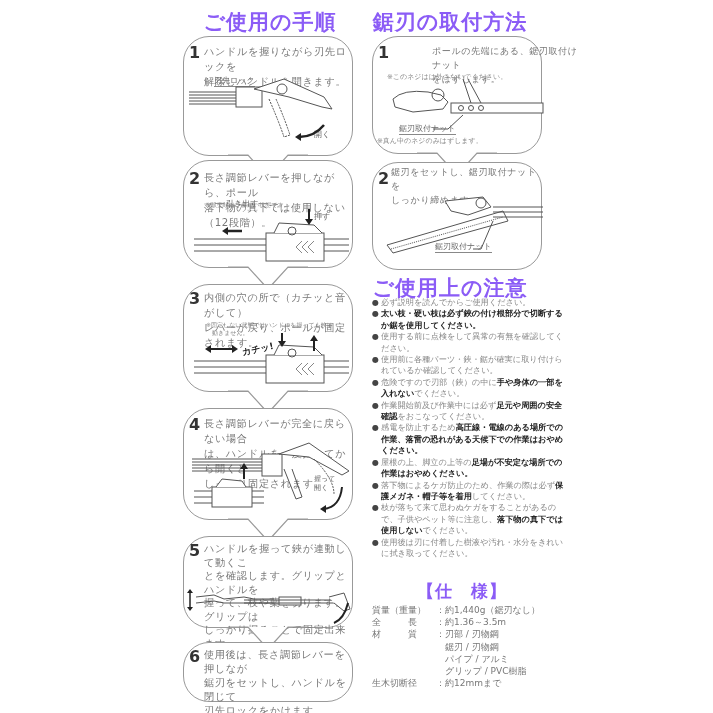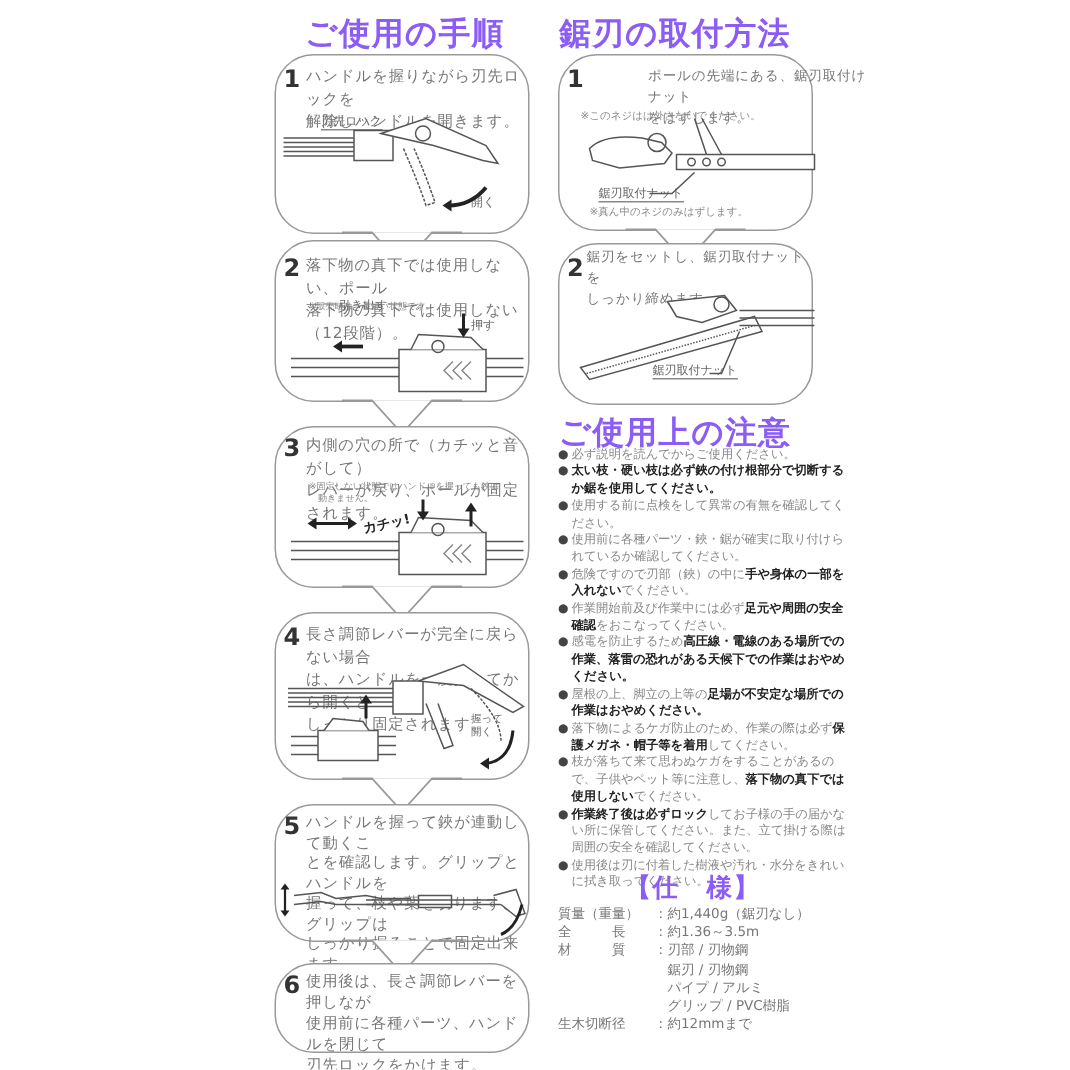--- a/index.html
+++ b/index.html
@@ -51,21 +51,21 @@
     <path d="M117 96 L111 100 L117 104 Z" fill="#222"></path>
   </svg>
   <svg class="notch-down" viewBox="0 0 80 24" preserveAspectRatio="none">
     <path d="M0 0 L20 0 L40 22 L60 0 L80 0" fill="#fff" stroke="#999" stroke-width="1.2"></path>
   </svg>
 </div>
 
 <div class="box" style="left:183px; top:160px; width:170px; height:108px;">
   <span class="step-num" style="left:5px; top:8px;">2</span>
   <div class="step-text" style="left:20px; top:9px; width:148px;">
-    <div>落下物の真下では使用しない、ポール</div>
+    <div>長さ調節レバーを押しながら、ポール</div>
     <div>落下物の真下では使用しない（12段階）。</div>
   </div>
   <span class="note" style="left:22px; top:40px;">※販売時は一番短い状態です。</span>
   <span class="lbl" style="left:42px; top:37px;text-align:center;">引き出す</span>
   <span class="lbl" style="left:130px; top:50px;">押す</span>
   <svg width="170" height="108" style="left:0;top:0;">
     <g stroke="#555" fill="none" stroke-width="1">
       <line x1="10" y1="78" x2="165" y2="78"></line>
         <line x1="10" y1="84" x2="165" y2="84"></line>
         <line x1="10" y1="90" x2="165" y2="90"></line>
@@ -188,36 +188,36 @@
   </svg>
   <svg class="notch-down" viewBox="0 0 80 24" preserveAspectRatio="none">
     <path d="M0 0 L20 0 L40 22 L60 0 L80 0" fill="#fff" stroke="#999" stroke-width="1.2"></path>
   </svg>
 </div>
 
 <div class="box" style="left:183px; top:642px; width:170px; height:60px;">
   <span class="step-num" style="left:5px; top:4px;">6</span>
   <div class="step-text" style="left:20px; top:5px; width:148px; line-height:14px;">
     <div>使用後は、長さ調節レバーを押しなが</div>
-    <div>使用前に各種パーツ、ハンドルを閉じて</div>
+    <div>鋸刃をセットし、ハンドルを閉じて</div>
     <div>刃先ロックをかけます。</div>
   </div>
 </div>
 
 <div class="h-title" style="left:360px; top:8px; width:180px;">鋸刃の取付方法</div>
 
 <div class="box" style="left:372px; top:36px; width:170px; height:118px;">
   <span class="step-num" style="left:5px; top:6px;">1</span>
   <div class="step-text" style="left:18px; top:7px; width:150px; font-size:9px; line-height:14px;margin-left:41px;">
     <div>ポールの先端にある、鋸刃取付けナット</div>
     <div>をはずします。</div>
   </div>
   <span class="note" style="left:14px; top:36px; font-size:7px;">※このネジはは外さないでください。</span>
   <span class="lbl" style="left:26px; top:86px; border-bottom:1px solid #888;">鋸刃取付ナット</span>
-  <span class="note" style="left:20px; top:100px; font-size:7px;">※真ん中のネジのみはずします。</span>
+  <span class="note" style="left:4px; top:100px; font-size:7px;">※真ん中のネジのみはずします。</span>
   <svg width="170" height="118" style="left:0;top:0;">
     <g stroke="#555" fill="none" stroke-width="1">
       <path d="M20 62 Q30 52 55 55 L68 58 L75 65 L70 72 L40 75 L22 70 Z" fill="#fff"></path>
       <circle cx="65" cy="58" r="6"></circle>
       <rect x="78" y="66" width="92" height="10" fill="#fff"></rect>
       <circle cx="88" cy="71" r="2.5"></circle>
         <circle cx="98" cy="71" r="2.5"></circle>
         <circle cx="108" cy="71" r="2.5"></circle>
       <path d="M60 92 L75 92 L90 78"></path>
       <path d="M90 42 L98 66 M95 42 L108 66"></path>
@@ -255,21 +255,20 @@
   <div class="item"><span>必ず説明を読んでからご使用ください。</span><b></b><span></span></div>
   <div class="item"><span></span><b>太い枝・硬い枝は必ず鋏の付け根部分で切断するか鋸を使用してください。</b><span></span></div>
   <div class="item"><span>使用する前に点検をして異常の有無を確認してください。</span><b></b><span></span></div>
   <div class="item"><span>使用前に各種パーツ・鋏・鋸が確実に取り付けられているか確認してください。</span><b></b><span></span></div>
   <div class="item"><span>危険ですので刃部（鋏）の中に</span><b>手や身体の一部を入れない</b><span>でください。</span></div>
   <div class="item"><span>作業開始前及び作業中には必ず</span><b>足元や周囲の安全確認</b><span>をおこなってください。</span></div>
   <div class="item"><span>感電を防止するため</span><b>高圧線・電線のある場所での作業、落雷の恐れがある天候下での作業はおやめください。</b><span></span></div>
   <div class="item"><span>屋根の上、脚立の上等の</span><b>足場が不安定な場所での作業はおやめください。</b><span></span></div>
   <div class="item"><span>落下物によるケガ防止のため、作業の際は必ず</span><b>保護メガネ・帽子等を着用</b><span>してください。</span></div>
   <div class="item"><span>枝が落ちて来て思わぬケガをすることがあるので、子供やペット等に注意し、</span><b>落下物の真下では使用しない</b><span>でください。</span></div>
-  <div class="item"><span></span><b>作業終了後は必ずロック</b><span>してお子様の手の届かない所に保管してください。また、立て掛ける際は周囲の安全を確認してください。</span></div>
   <div class="item"><span>使用後は刃に付着した樹液や汚れ・水分をきれいに拭き取ってください。</span><b></b><span></span></div>
 </div>
 
 <div class="h-title" style="left:372px; top:580px; width:180px; font-size:17px;">【仕　様】</div>
 <div class="spec">
   <div class="row">
       <span class="k">質量（重量）</span>
       <span class="v">：約1,440g（鋸刃なし）</span>
     </div>
   <div class="row">

